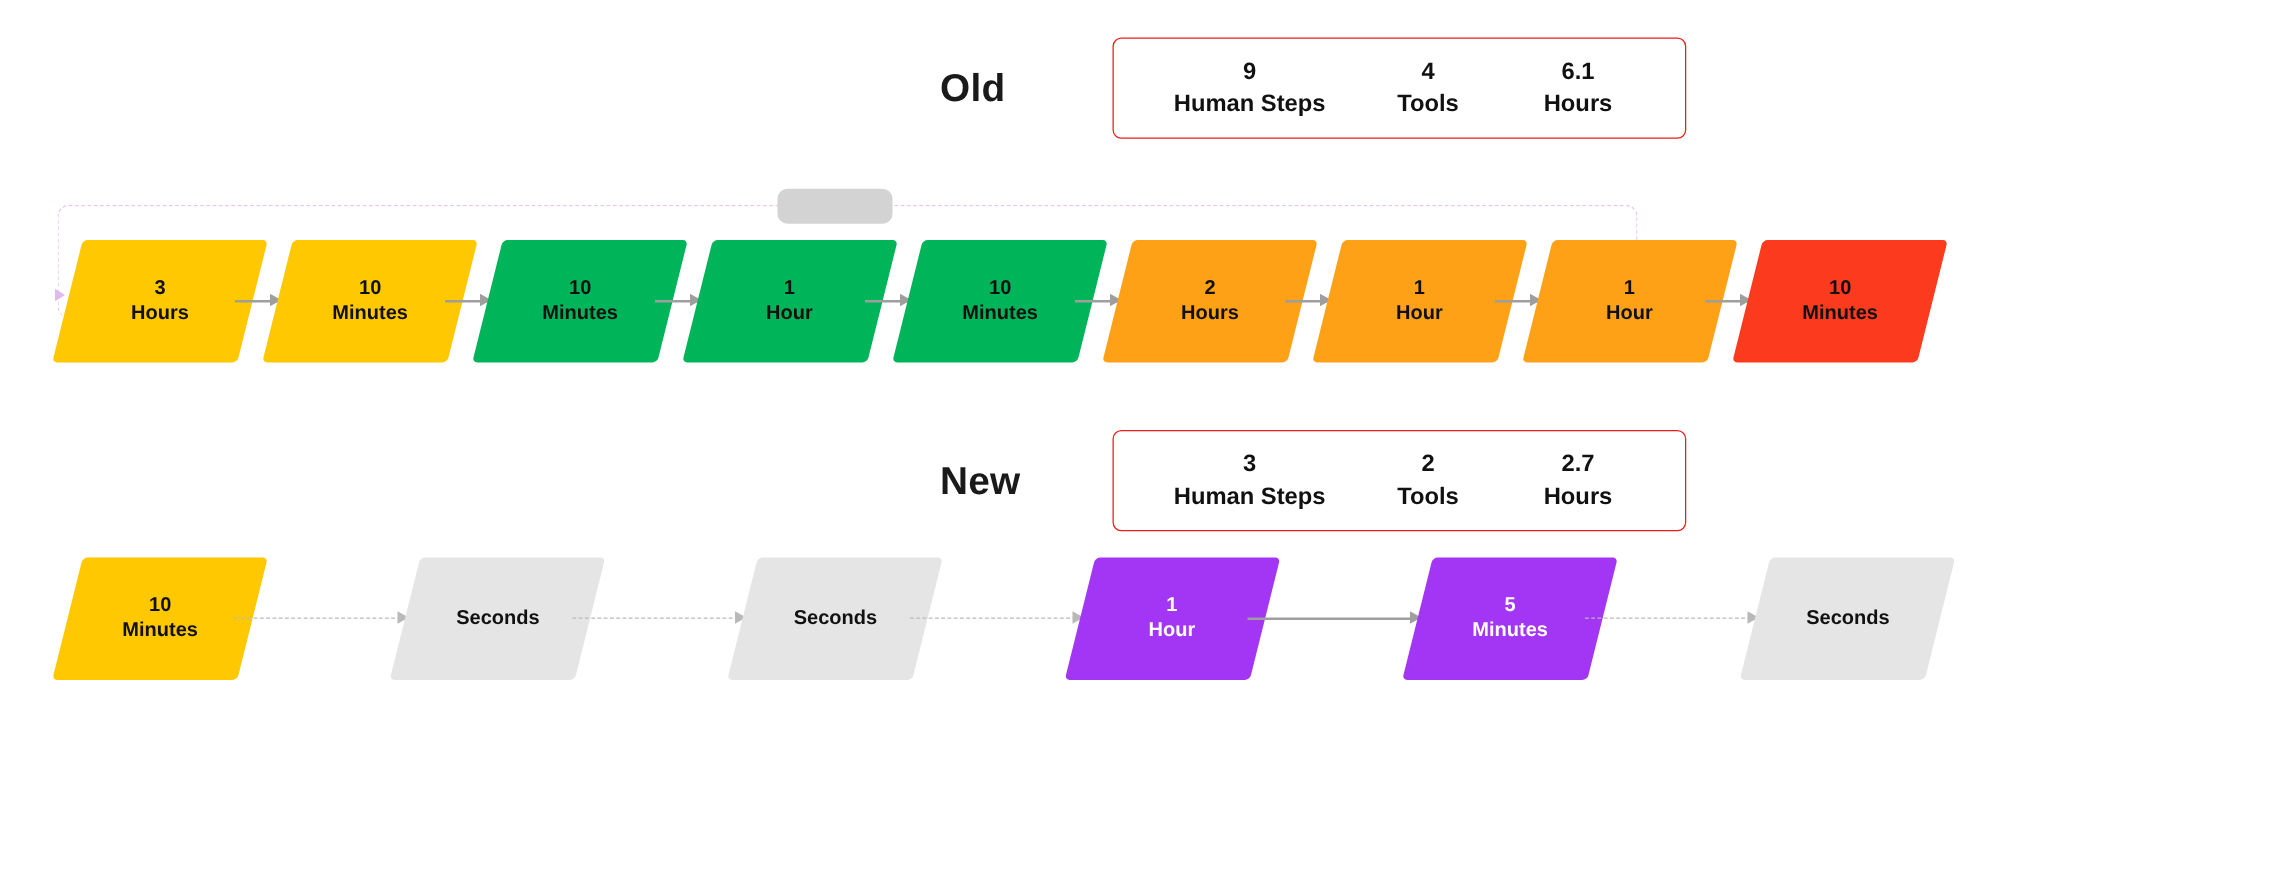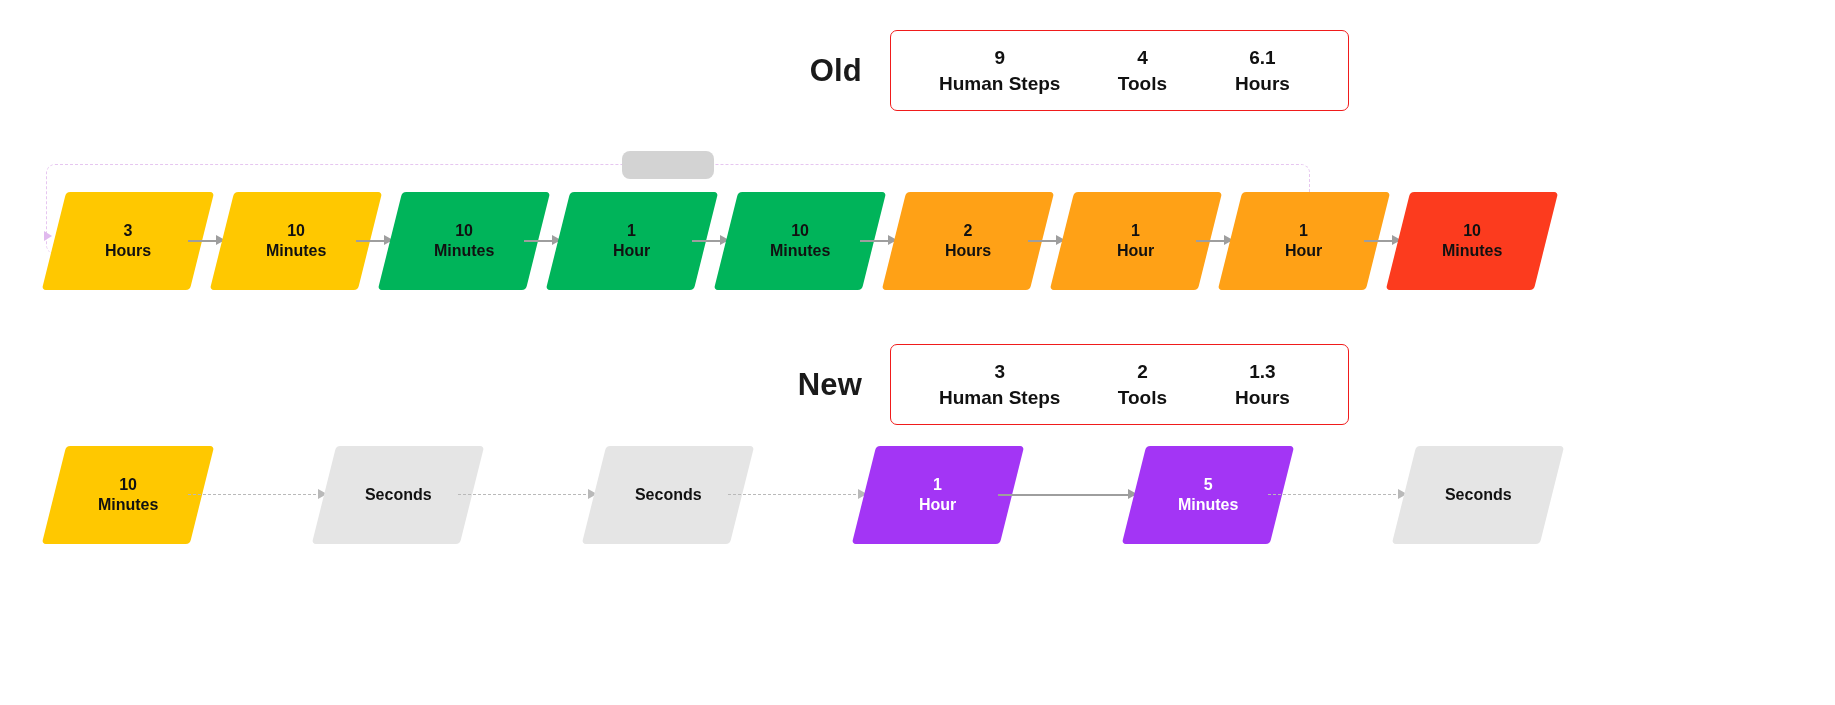--- a/index.html
+++ b/index.html
@@ -21,21 +21,21 @@
     display: flex;
     align-items: center;
     gap: 28px;
   }
   .summary-label {
     font-size: 31px;
     font-weight: bold;
     color: #1a1a1a;
     letter-spacing: .2px;
     width: 110px;
-    text-align: right;
+    text-align: left;
   }
   .stats-box {
     border: 1.6px solid #f01b1b;
     border-radius: 7px;
     background: #ffffff;
     display: flex;
     align-items: center;
     padding: 11px 26px;
     height: 81px;
   }
@@ -262,21 +262,21 @@
   <div class="stats-box">
     <div class="stat">
       <span class="stat-value">3</span>
       <span class="stat-label">Human Steps</span>
     </div>
     <div class="stat">
       <span class="stat-value">2</span>
       <span class="stat-label">Tools</span>
     </div>
     <div class="stat">
-      <span class="stat-value">1.3</span>
+      <span class="stat-value">2.7</span>
       <span class="stat-label">Hours</span>
     </div>
   </div>
 </div>
 
 <div class="flow-row" id="new-flow" style="top:446px;">
     <div class="node" style="left: 54px; width: 148px; height: 98px; background: rgb(255, 200, 0);">
       <div class="node-text" style="color: rgb(17, 17, 17);">
         <span class="big">10</span>
         <span class="unit">Minutes</span>

